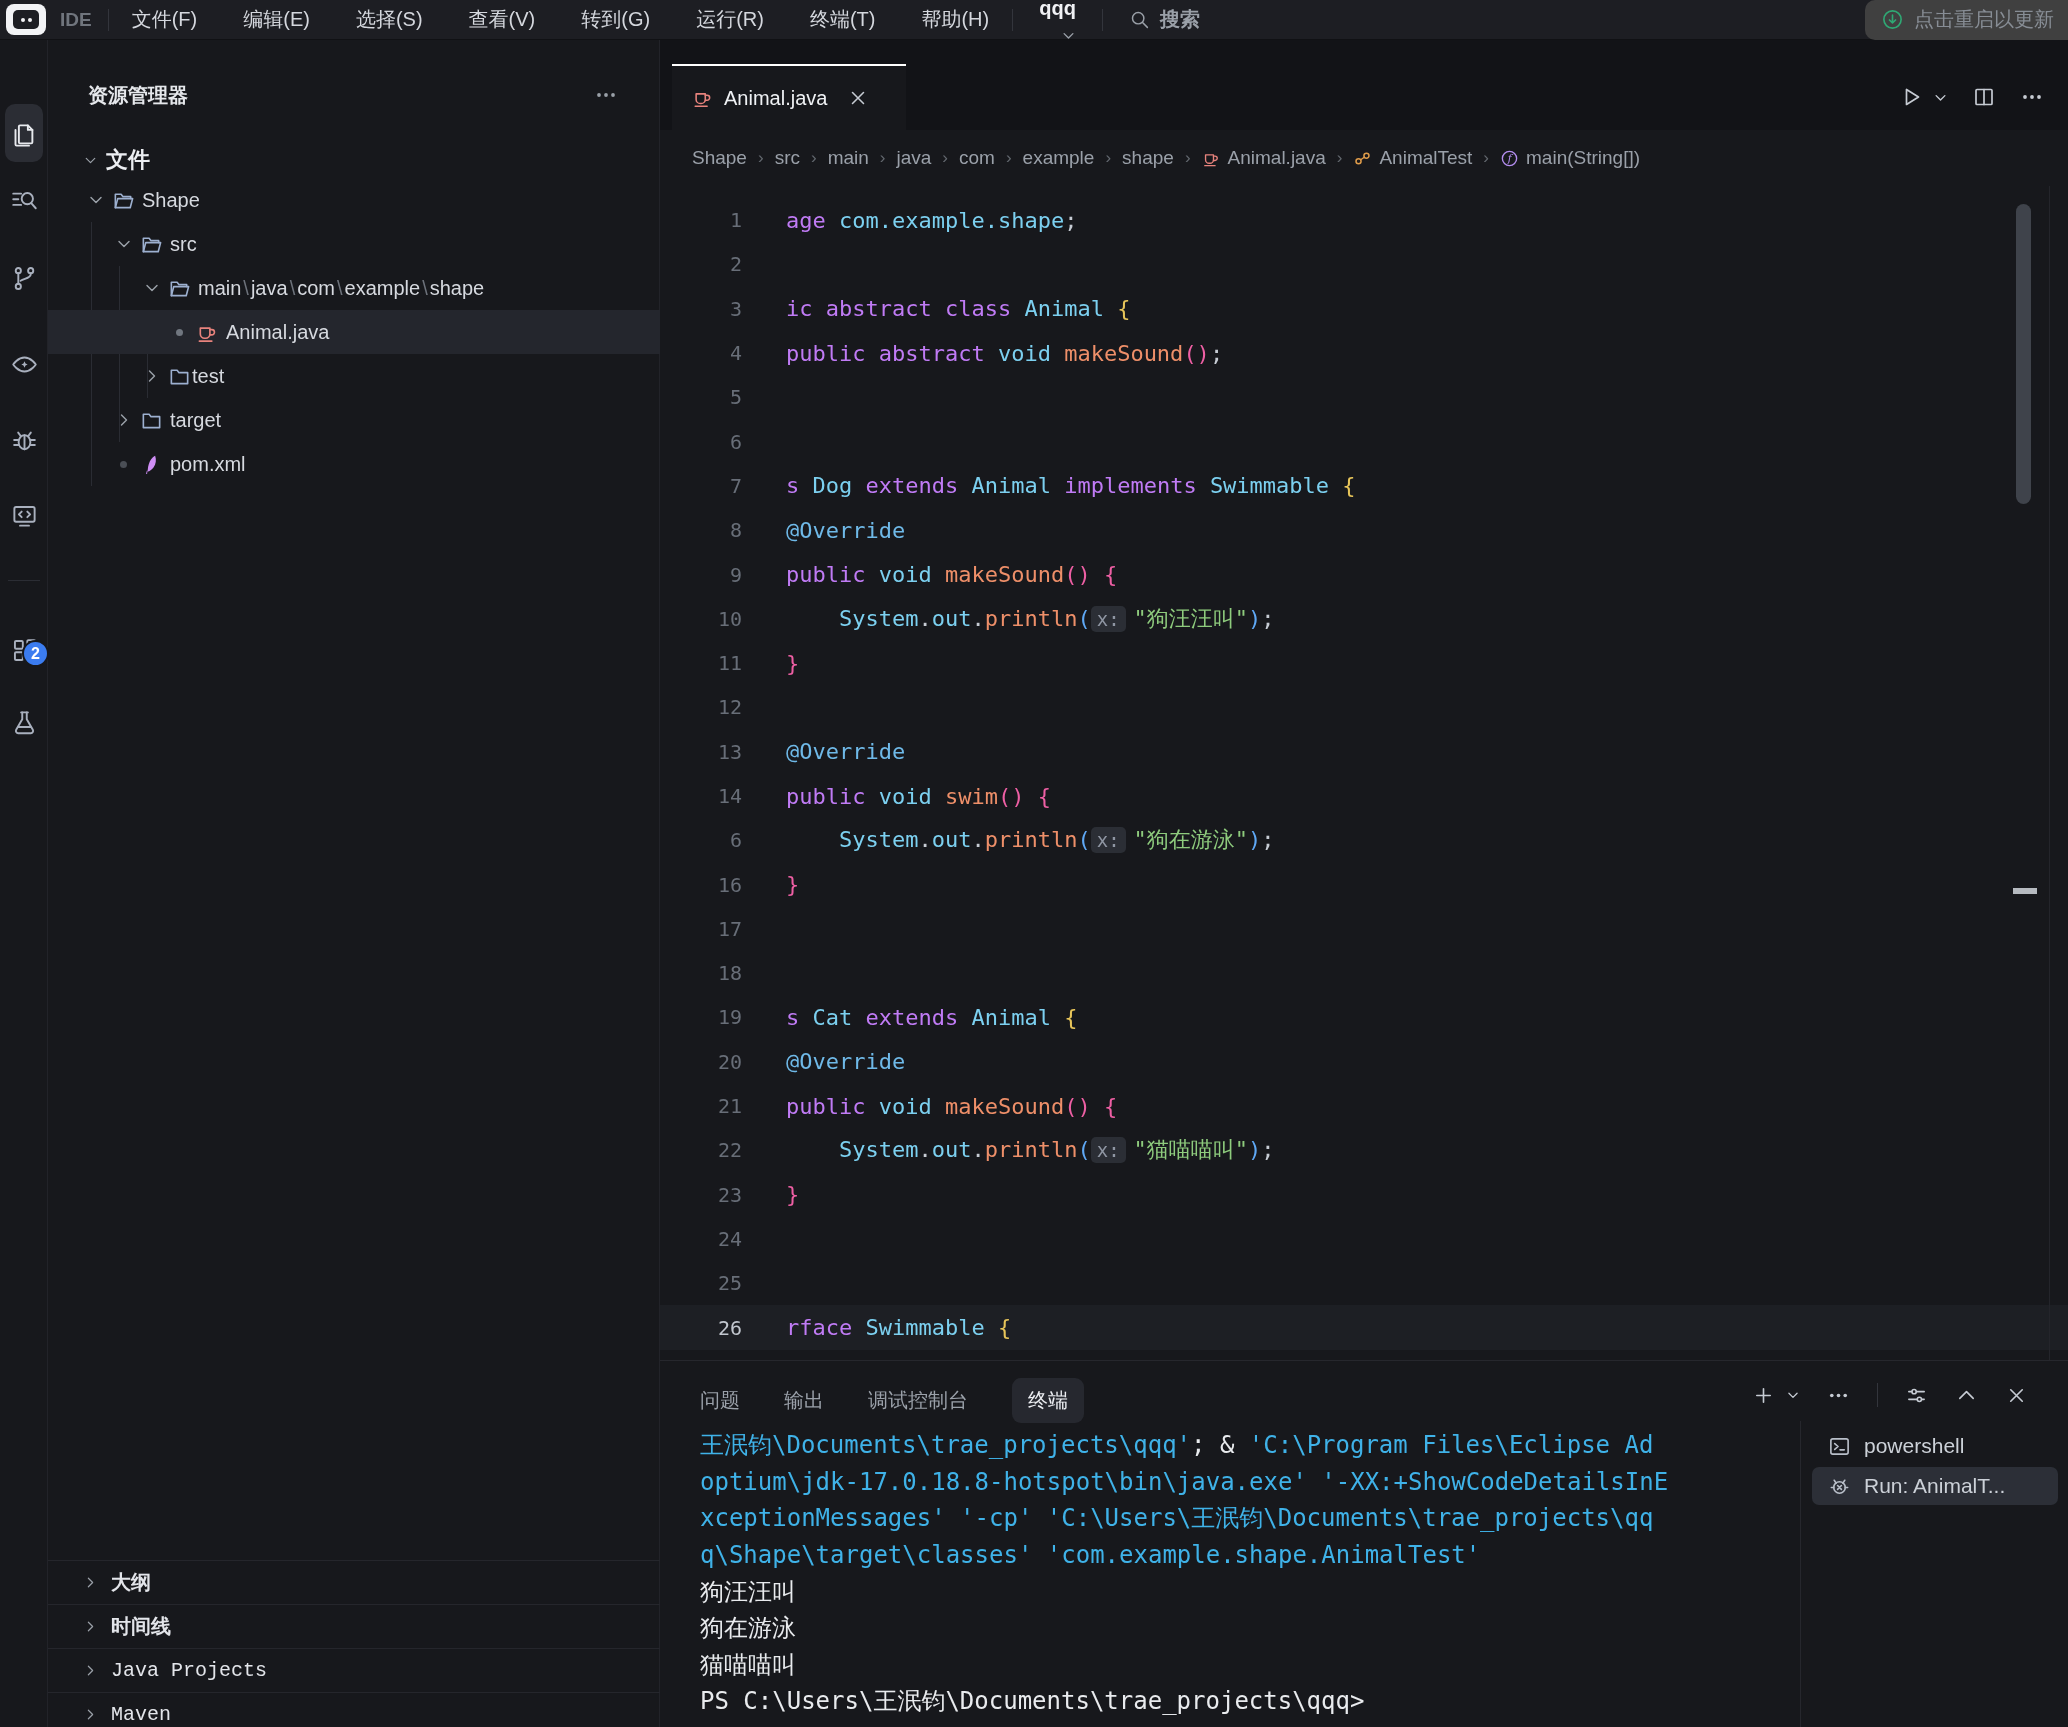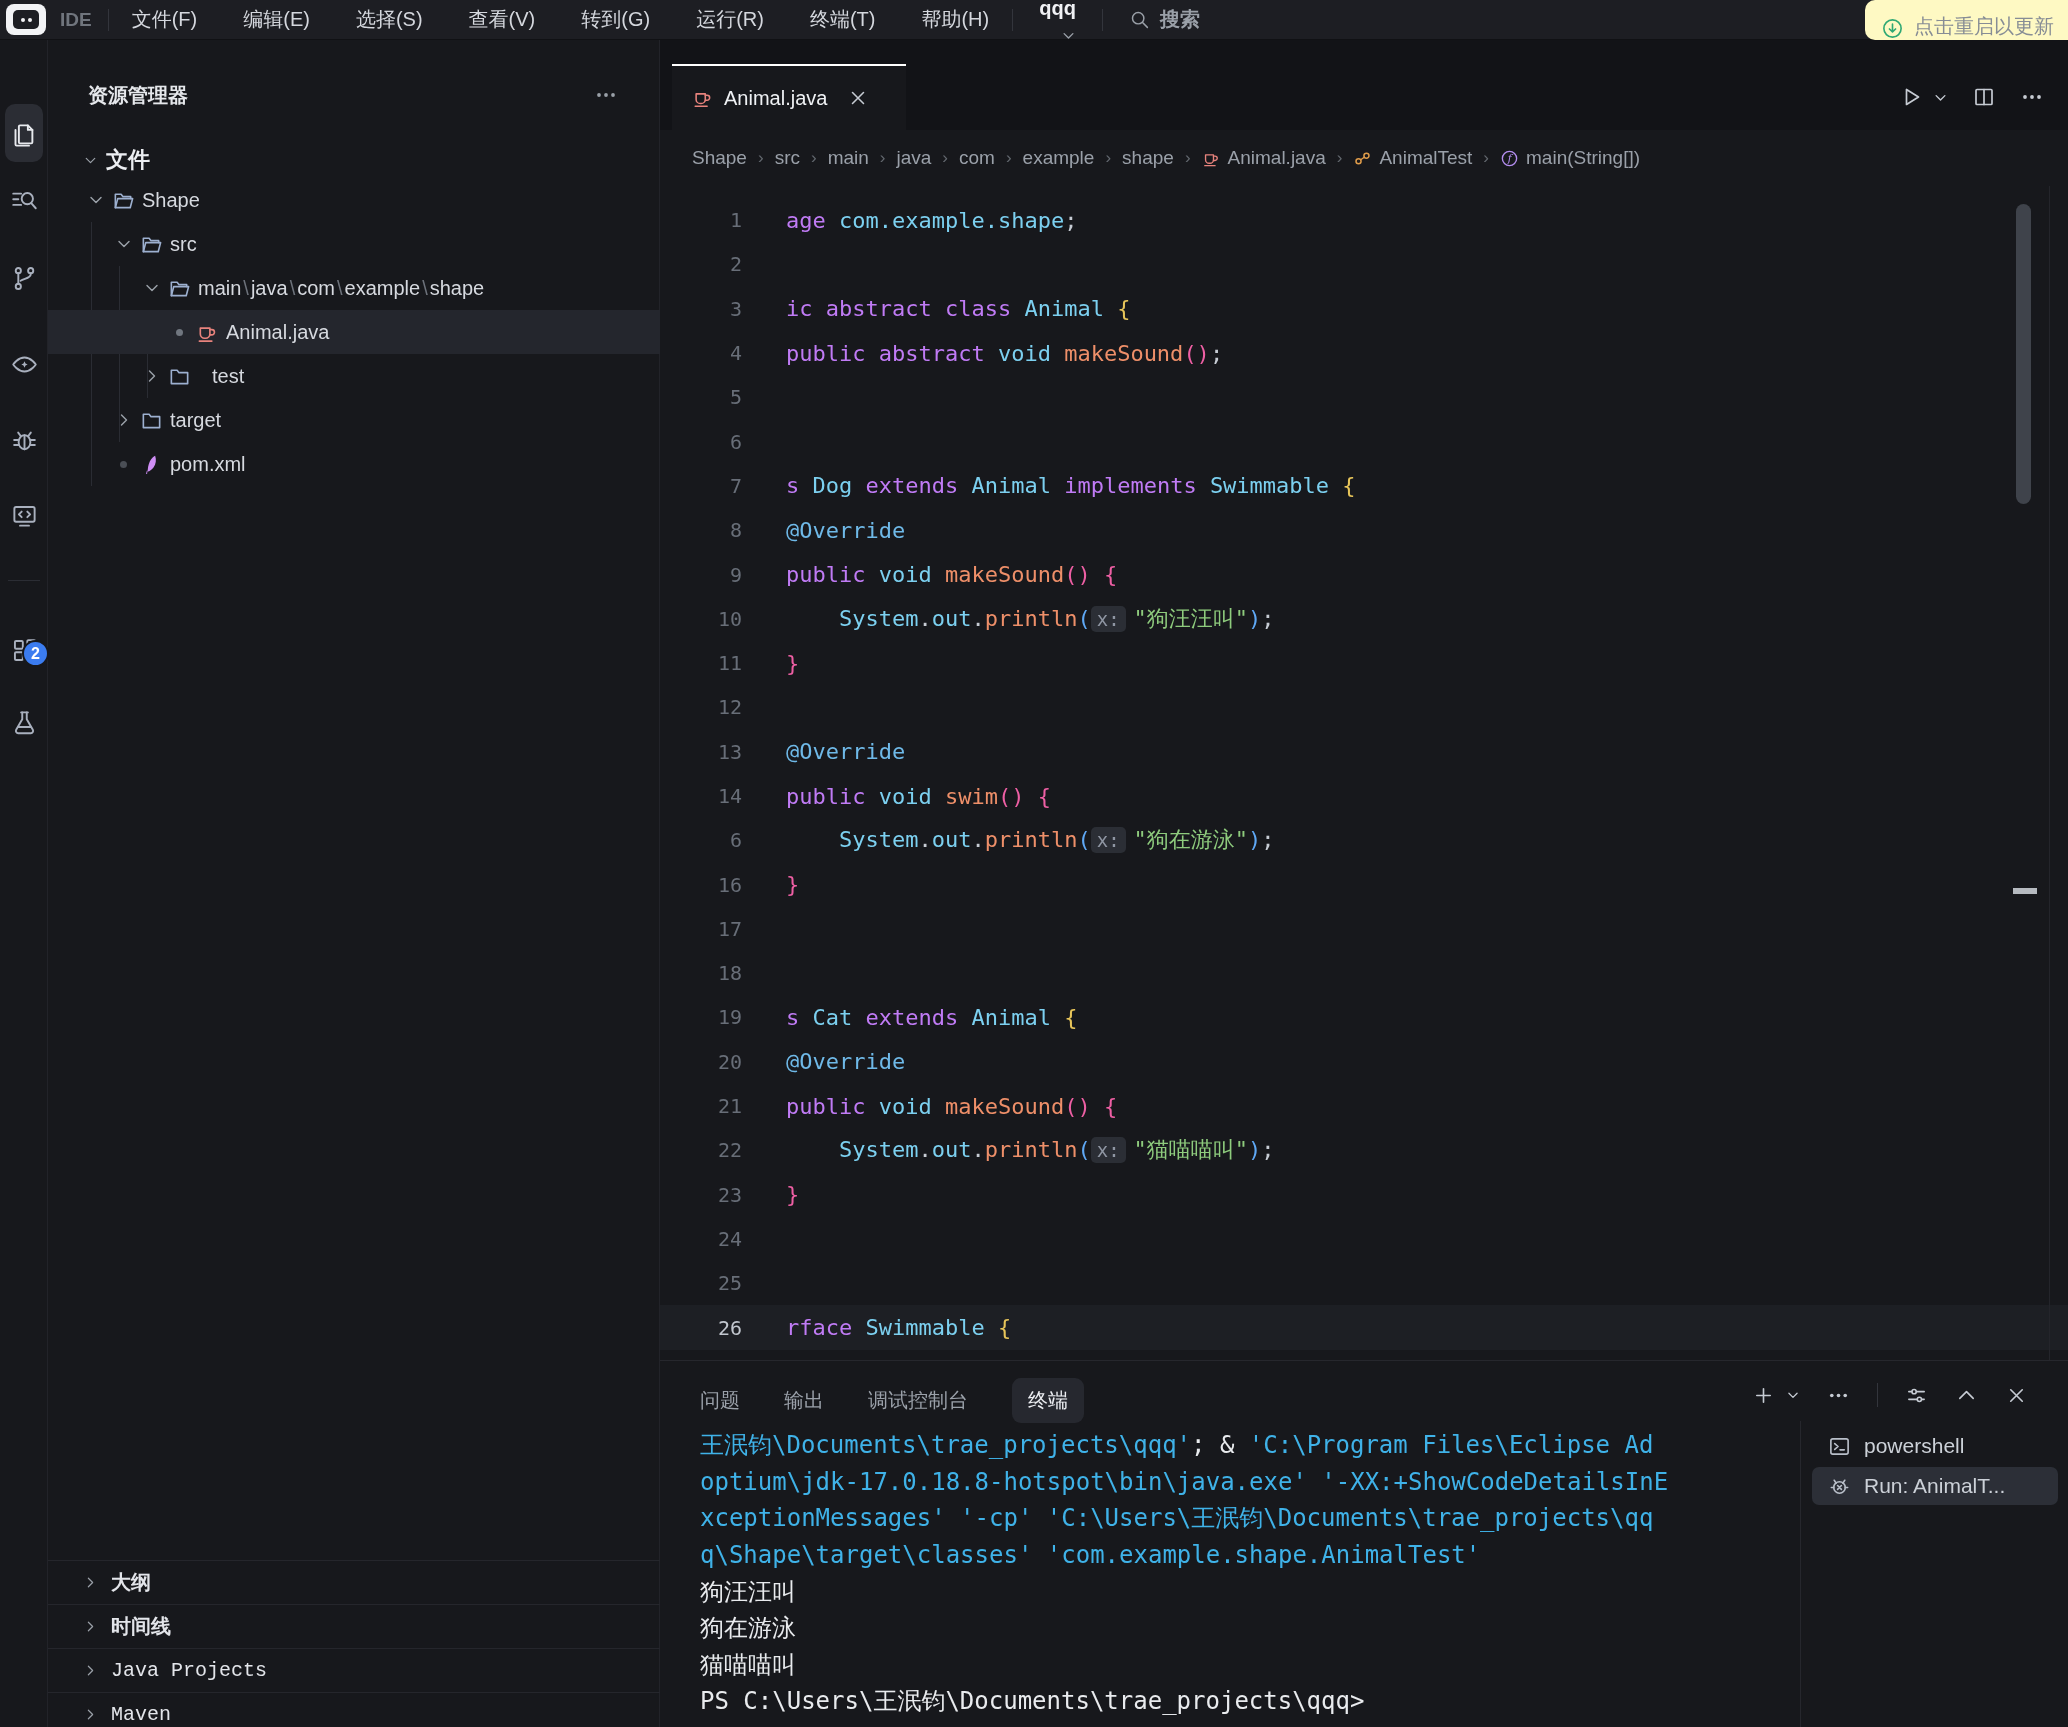--- a/index.html
+++ b/index.html
@@ -16,21 +16,21 @@
     display:flex; align-items:center; justify-content:center; }
   #logo .scr { width:26px; height:19px; background:#1d1e23; border-radius:5px;
     display:flex; align-items:center; justify-content:center; gap:3px; }
   #logo .scr i { width:4px; height:4px; background:#f2f3f5; border-radius:50%; }
   #ide-label { color:#70757d; font-weight:bold; font-size:19px; margin:0 16px 0 14px; }
   .vdiv { width:1px; height:22px; background:#33353c; }
   .menu-item { font-size:20px; color:#d4d7dd; padding:0 23px; cursor:default; }
   #ws { display:flex; align-items:flex-end; gap:8px; margin:0 26px;flex-direction:column; }
   #ws-name { font-size:20px; font-weight:bold; color:#f0f1f4; }
   #search-box { display:flex; align-items:center; gap:10px; margin:0 26px; color:#9aa0a8; font-size:20px;font-weight:bold; }
-  #update-pill { margin-left:auto; height:40px; background:#fef9c3; display:flex; align-items:flex-end;
+  #update-pill { margin-left:auto; height:40px; background:#404040; display:flex; align-items:center;
     gap:10px; padding:0 14px 0 16px; border-radius:10px 0 0 10px; color:#878d95; font-size:20px; }
 
   
   #activitybar { left:0; top:40px; width:48px; height:1687px; background:#17181c;
     border-right:1px solid #222329; z-index:20; }
   .act-slot { position:absolute; left:0; width:48px; height:48px; display:flex;
     align-items:center; justify-content:center; color:#a9b0be; }
   .act-slot .ic { width:27px; height:27px; }
   #act-active-bg { position:absolute; left:5px; top:64px; width:38px; height:58px;
     background:#2b2d34; border-radius:10px; }
@@ -342,21 +342,21 @@
         <span class="ic t-marker" style="left: 94px;">
           <svg viewBox="0 0 24 24" fill="none" stroke="currentColor" stroke-width="1.7" stroke-linecap="round" stroke-linejoin="round">
             <path d="M9 6l6 6-6 6"></path>
           </svg>
         </span>
         <span class="ic t-icon fold" style="left: 120px;">
           <svg viewBox="0 0 24 24" fill="none" stroke="currentColor" stroke-width="1.7" stroke-linecap="round" stroke-linejoin="round">
             <path d="M3.5 19.5v-14h6l2 2.5h9v11.5h-17z"></path>
           </svg>
         </span>
-        <span class="t-label" style="left: 164px;">test</span>
+        <span class="t-label" style="left: 144px;">test</span>
       </div>
       <div class="trow">
         <span class="ic t-marker" style="left: 66px;">
           <svg viewBox="0 0 24 24" fill="none" stroke="currentColor" stroke-width="1.7" stroke-linecap="round" stroke-linejoin="round">
             <path d="M9 6l6 6-6 6"></path>
           </svg>
         </span>
         <span class="ic t-icon fold" style="left: 92px;">
           <svg viewBox="0 0 24 24" fill="none" stroke="currentColor" stroke-width="1.7" stroke-linecap="round" stroke-linejoin="round">
             <path d="M3.5 19.5v-14h6l2 2.5h9v11.5h-17z"></path>

